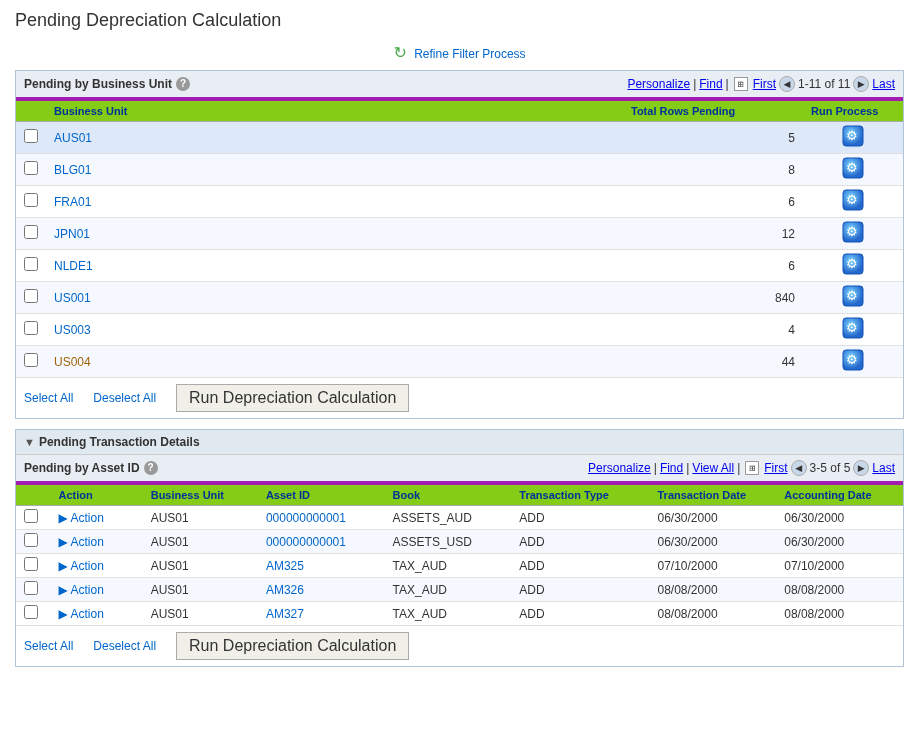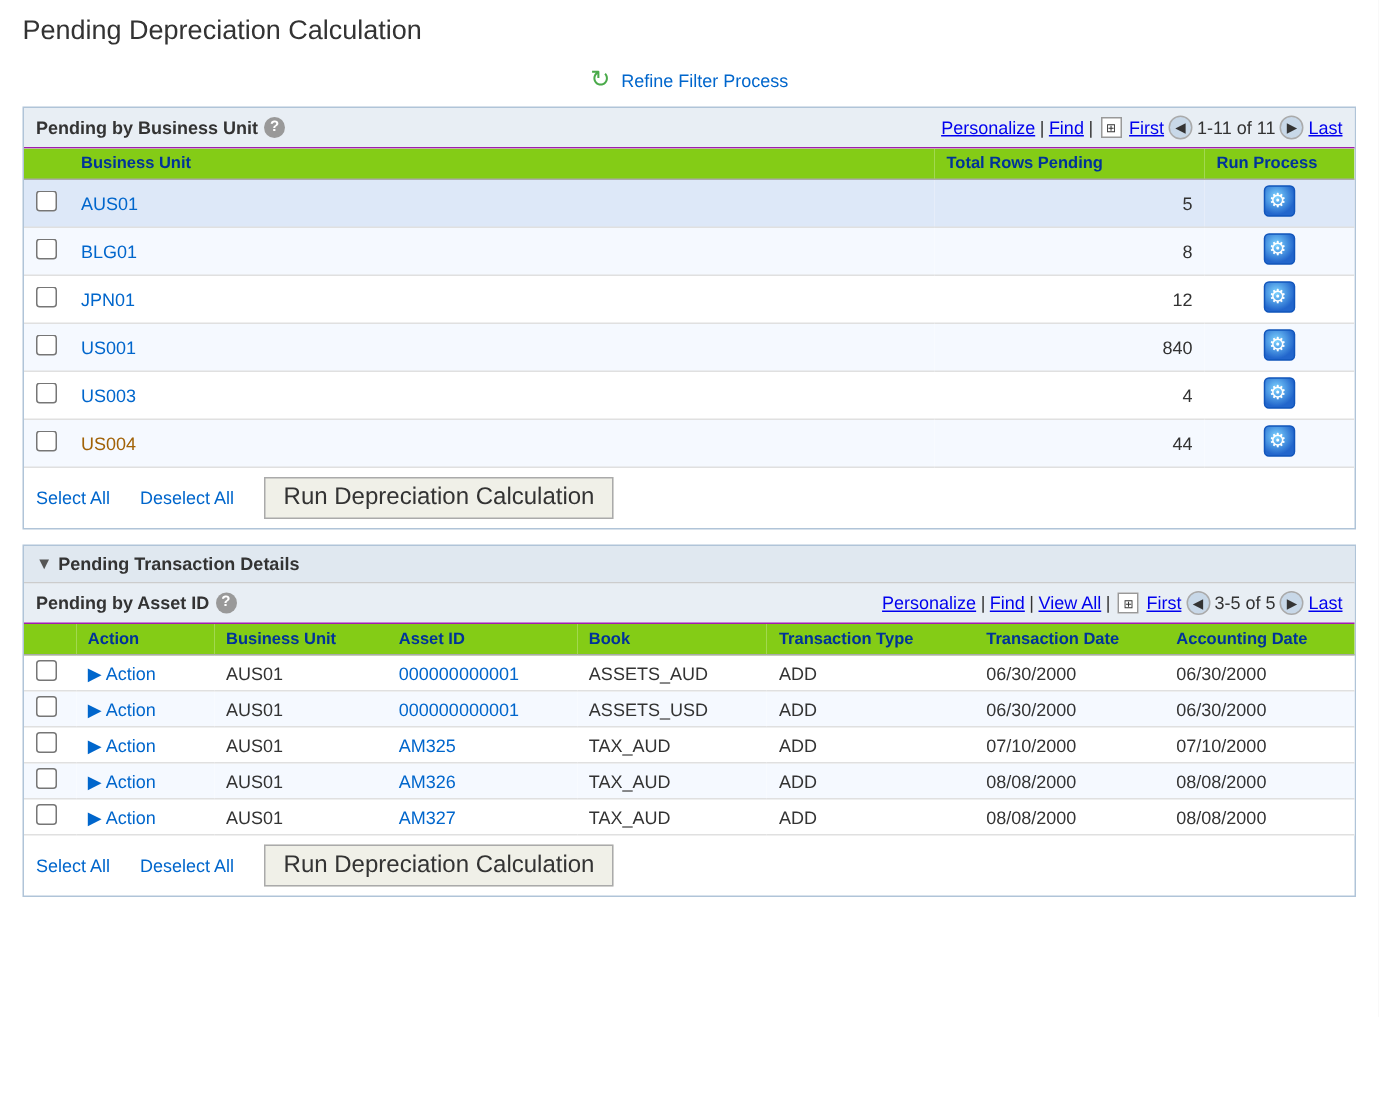--- a/index.html
+++ b/index.html
@@ -37,21 +37,21 @@
     .col-book { width: 110px; }
     .col-txtype { width: 120px; }
     .col-txdate { width: 110px; }
     .col-accdate { width: 110px; }
 
     .num-cell { text-align: right; padding-right: 20px; }
     .rp-cell { text-align: center; }
 
     .col-rp { width: 100px; text-align: center; }
     .col-total { width: 180px; }
-    .pending-header { display: flex; align-items: center; justify-content: space-between; padding: 5px 8px; background: #e8eef4; border-bottom: 1px solid #a21caf; }
+    .pending-header { display: flex; align-items: center; justify-content: space-between; padding: 5px 8px; background: #e8eef4; border-bottom: 4px solid #a21caf; }
     .pending-label { font-weight: bold; font-size: 12px; color: #333; display: flex; align-items: center; }
     .pending-controls { display: flex; align-items: center; gap: 3px; font-size: 12px; }
 
     .run-process-header { color: #003399; font-weight: bold; text-align: center; }
 
     
     .top-section { border: 1px solid #b0c4d8; margin-bottom: 10px; }
     .bottom-section { border: 1px solid #b0c4d8; }
     .collapse-triangle { color: #555; font-size: 11px; margin-right: 4px; }
     .bottom-section-title { font-weight: bold; font-size: 12px; color: #333; display: flex; align-items: center; background: #e0e8f0; padding: 5px 8px; border-bottom: 1px solid #ccc; }
@@ -133,32 +133,70 @@
               </radialGradient>
             </defs>
             <rect x="1" y="1" width="20" height="20" rx="3" ry="3" fill="url(#rg1)" stroke="#1155bb" stroke-width="1"></rect>
             <text x="4" y="15" font-size="13" fill="#fff">⚙</text>
           </svg>
         </span>
       </td>
     </tr>
             <tr>
       <td class="col-check"><input type="checkbox" class="row-checkbox" style=""></td>
+      <td><a href="#" style="color:#0066cc;text-decoration:none;">FRA01</a></td>
+      <td class="num-cell">6</td>
+      <td class="rp-cell">
+        <span style="display:inline-block;cursor:pointer;">
+          <svg width="22" height="22" viewBox="0 0 22 22">
+            <defs>
+              <radialGradient id="rg3" cx="40%" cy="35%" r="60%">
+                <stop offset="0%" stop-color="#7ed4ff"></stop>
+                <stop offset="100%" stop-color="#2266cc"></stop>
+              </radialGradient>
+            </defs>
+            <rect x="1" y="1" width="20" height="20" rx="3" ry="3" fill="url(#rg3)" stroke="#1155bb" stroke-width="1"></rect>
+            <text x="4" y="15" font-size="13" fill="#fff">⚙</text>
+          </svg>
+        </span>
+      </td>
+    </tr>
+            <tr>
+      <td class="col-check"><input type="checkbox" class="row-checkbox" style=""></td>
       <td><a href="#" style="color:#0066cc;text-decoration:none;">JPN01</a></td>
       <td class="num-cell">12</td>
       <td class="rp-cell">
         <span style="display:inline-block;cursor:pointer;">
           <svg width="22" height="22" viewBox="0 0 22 22">
             <defs>
               <radialGradient id="rg4" cx="40%" cy="35%" r="60%">
                 <stop offset="0%" stop-color="#7ed4ff"></stop>
                 <stop offset="100%" stop-color="#2266cc"></stop>
               </radialGradient>
             </defs>
             <rect x="1" y="1" width="20" height="20" rx="3" ry="3" fill="url(#rg4)" stroke="#1155bb" stroke-width="1"></rect>
+            <text x="4" y="15" font-size="13" fill="#fff">⚙</text>
+          </svg>
+        </span>
+      </td>
+    </tr>
+            <tr>
+      <td class="col-check"><input type="checkbox" class="row-checkbox" style=""></td>
+      <td><a href="#" style="color:#0066cc;text-decoration:none;">NLDE1</a></td>
+      <td class="num-cell">6</td>
+      <td class="rp-cell">
+        <span style="display:inline-block;cursor:pointer;">
+          <svg width="22" height="22" viewBox="0 0 22 22">
+            <defs>
+              <radialGradient id="rg5" cx="40%" cy="35%" r="60%">
+                <stop offset="0%" stop-color="#7ed4ff"></stop>
+                <stop offset="100%" stop-color="#2266cc"></stop>
+              </radialGradient>
+            </defs>
+            <rect x="1" y="1" width="20" height="20" rx="3" ry="3" fill="url(#rg5)" stroke="#1155bb" stroke-width="1"></rect>
             <text x="4" y="15" font-size="13" fill="#fff">⚙</text>
           </svg>
         </span>
       </td>
     </tr>
             <tr>
       <td class="col-check"><input type="checkbox" class="row-checkbox" style=""></td>
       <td><a href="#" style="color:#0066cc;text-decoration:none;">US001</a></td>
       <td class="num-cell">840</td>
       <td class="rp-cell">

